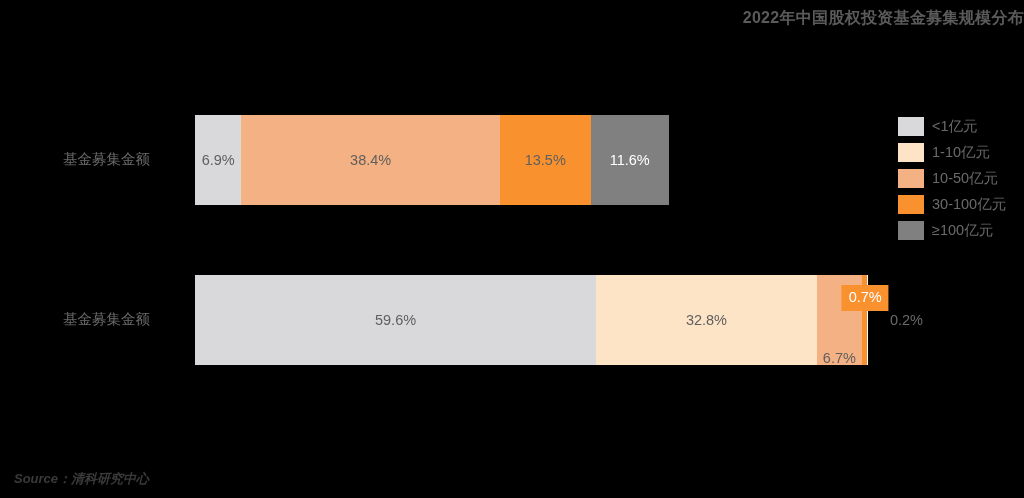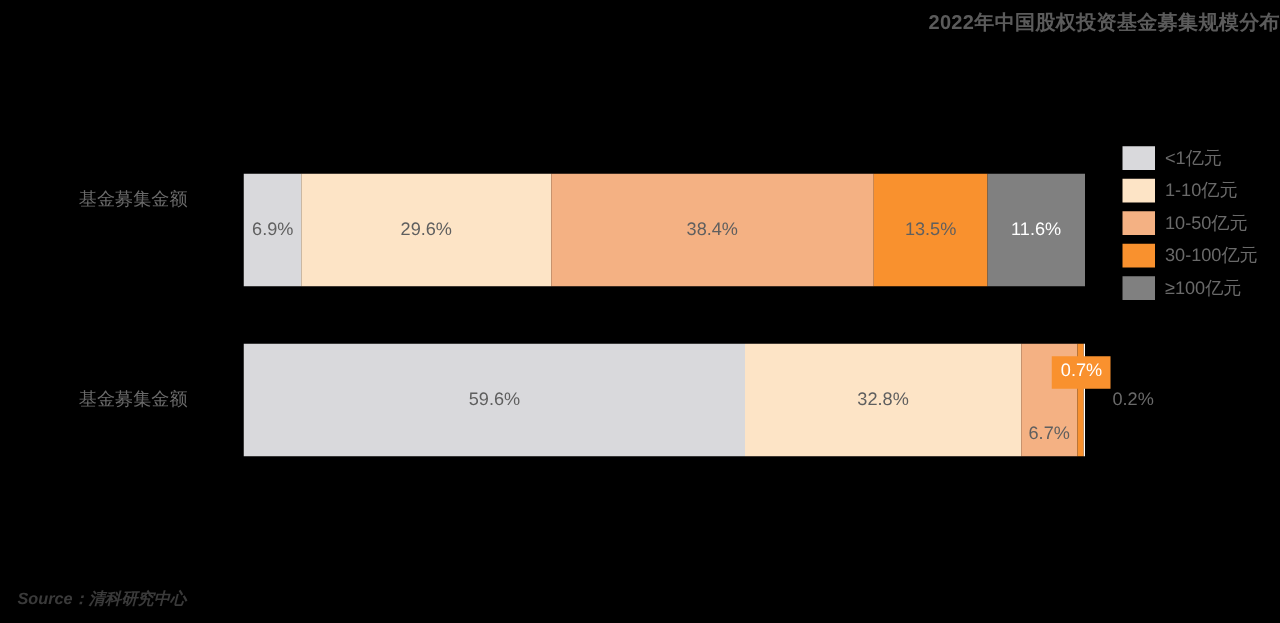--- a/index.html
+++ b/index.html
@@ -59,21 +59,21 @@
   
   .bar-track {
     position: absolute;
     left: 195px;
     width: 673px;
     height: 90px;
     display: flex;
     flex-direction: row;
     align-items: stretch;
   }
-  .bar-track-0 { top: 115px; margin-top: 24px; }
+  .bar-track-0 { top: 115px; }
   .bar-track-1 { top: 275px; }
 
   .seg {
     position: relative;
     height: 100%;
     display: flex;
     align-items: center;
     justify-content: center;
     box-sizing: border-box;
     overflow: visible;
@@ -84,21 +84,21 @@
     color: #5f5f5f;
     white-space: nowrap;
     pointer-events: none;
     line-height: 1;
   }
   .seg-label.light { color: #ffffff; }
 
   
   .seg.label-bottom {
     align-items: flex-end;
-    padding-bottom: 11px;
+    padding-bottom: 0;
   }
 
   
   .callout {
     position: absolute;
     top: 10px;
     left: 50%;
     transform: translateX(-48%);
     background: #f9912e;
     color: #ffffff;
@@ -170,23 +170,20 @@
   <div class="plot-area">
 
     <div class="cat-label cat-label-0">基金募集金额</div>
 
     <div class="cat-label cat-label-1">基金募集金额</div>
 
     <div class="bar-track bar-track-0">
         <div class="seg" style="flex: 0 0 6.9%; background: rgb(217, 217, 220);">
           <span class="seg-label">6.9%</span>
         </div>
-        <div class="seg" style="flex: 0 0 29.6%; background: rgb(253, 228, 198);">
-          <span class="seg-label">29.6%</span>
-        </div>
         <div class="seg" style="flex: 0 0 38.4%; background: rgb(244, 177, 131);">
           <span class="seg-label">38.4%</span>
         </div>
         <div class="seg" style="flex: 0 0 13.5%; background: rgb(249, 145, 46);">
           <span class="seg-label">13.5%</span>
         </div>
         <div class="seg" style="flex: 0 0 11.6%; background: rgb(128, 128, 128);">
           <span class="seg-label light">11.6%</span>
         </div>
       </div>

